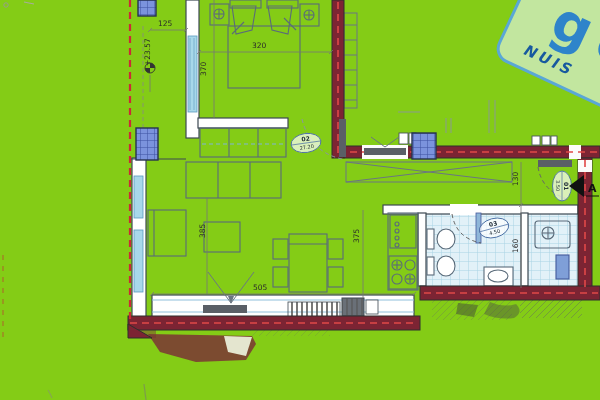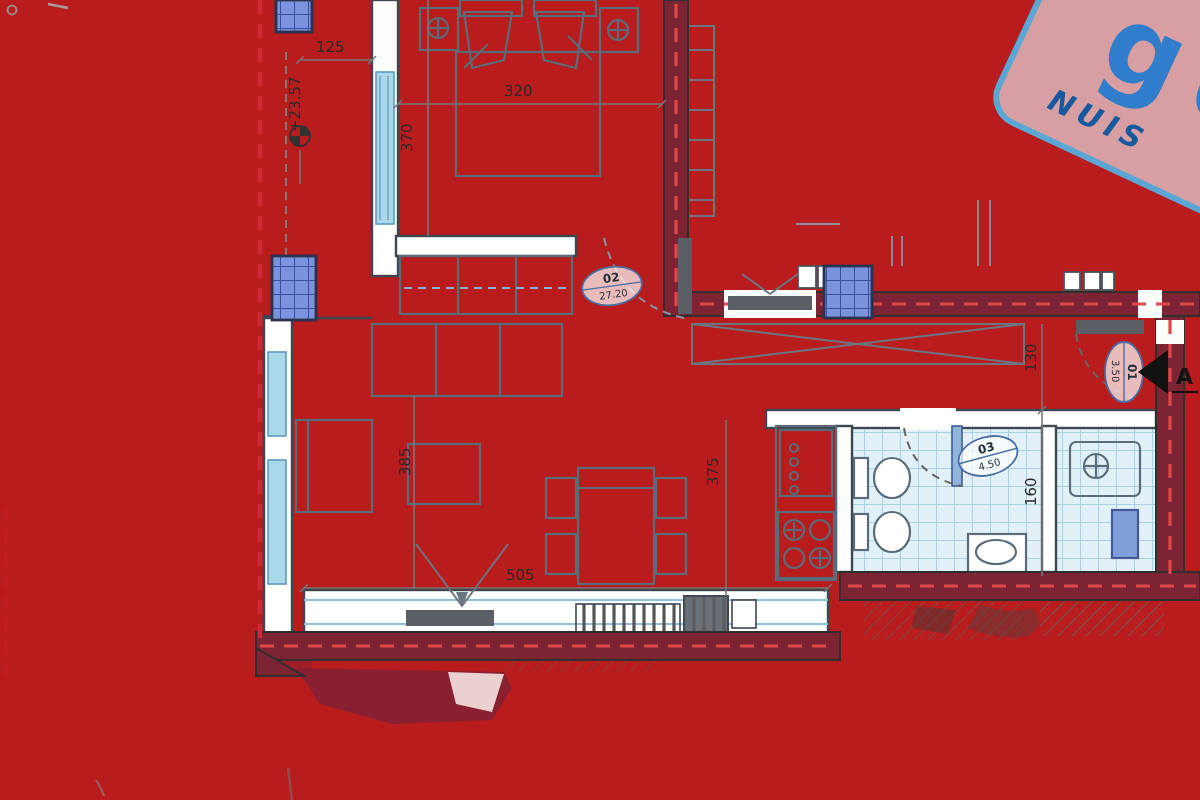--- a/index.html
+++ b/index.html
@@ -1,16 +1,16 @@
 <!DOCTYPE html>
 <html><head>
 <meta charset="utf-8">
 <style>
   html,body{margin:0;padding:0;background:#ffffff;}
-  .canvas{position:relative;width:600px;height:400px;background:#b91c1c;overflow:hidden;
+  .canvas{position:relative;width:600px;height:400px;background:#84cc16;overflow:hidden;
           font-family:"DejaVu Sans", sans-serif;}
   svg{position:absolute;left:0;top:0;}
   text{font-family:"DejaVu Sans", sans-serif;fill:#222;}
   .dim{font-size:7.5px;fill:#2a2a2a;}
   .roomnum{font-size:6px;fill:#23303c;font-weight:bold;}
   .roomarea{font-size:5px;fill:#23303c;}
   .seclabel{font-size:11px;font-weight:bold;fill:#111;}
   .stamp-big{font-size:54px;font-weight:bold;fill:#1f7ad0;letter-spacing:10px;opacity:.9;}
   .stamp-sub{font-size:15px;font-weight:bold;fill:#17599f;letter-spacing:3px;font-style:italic;}
 </style>

